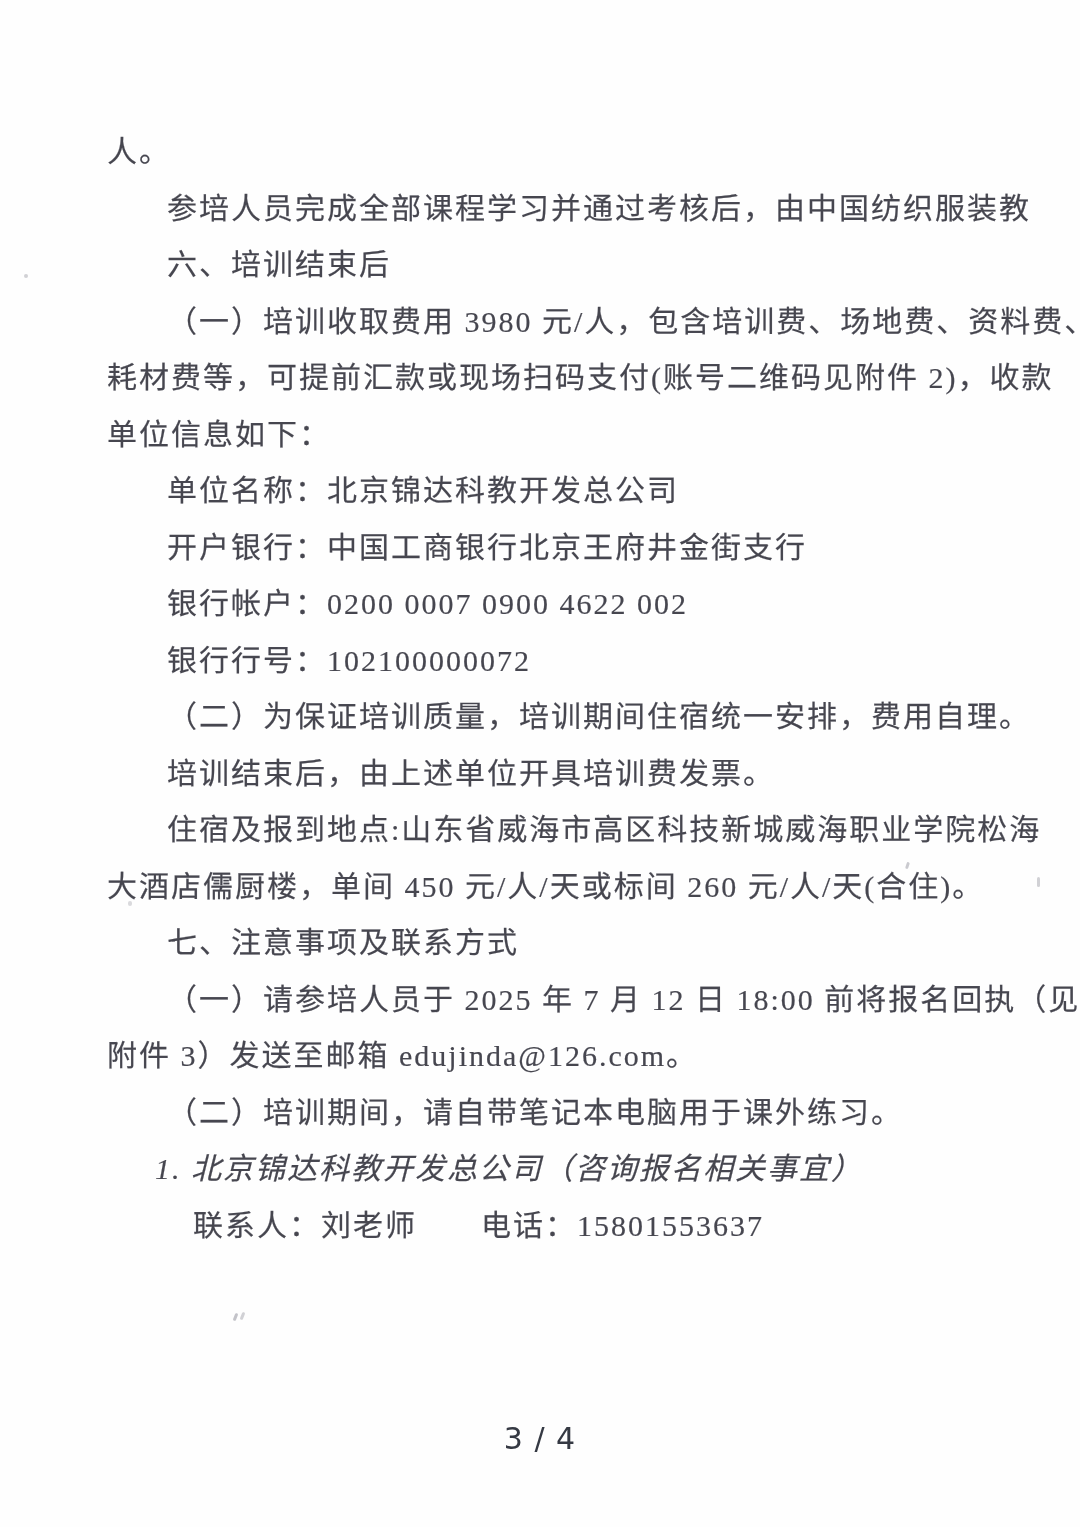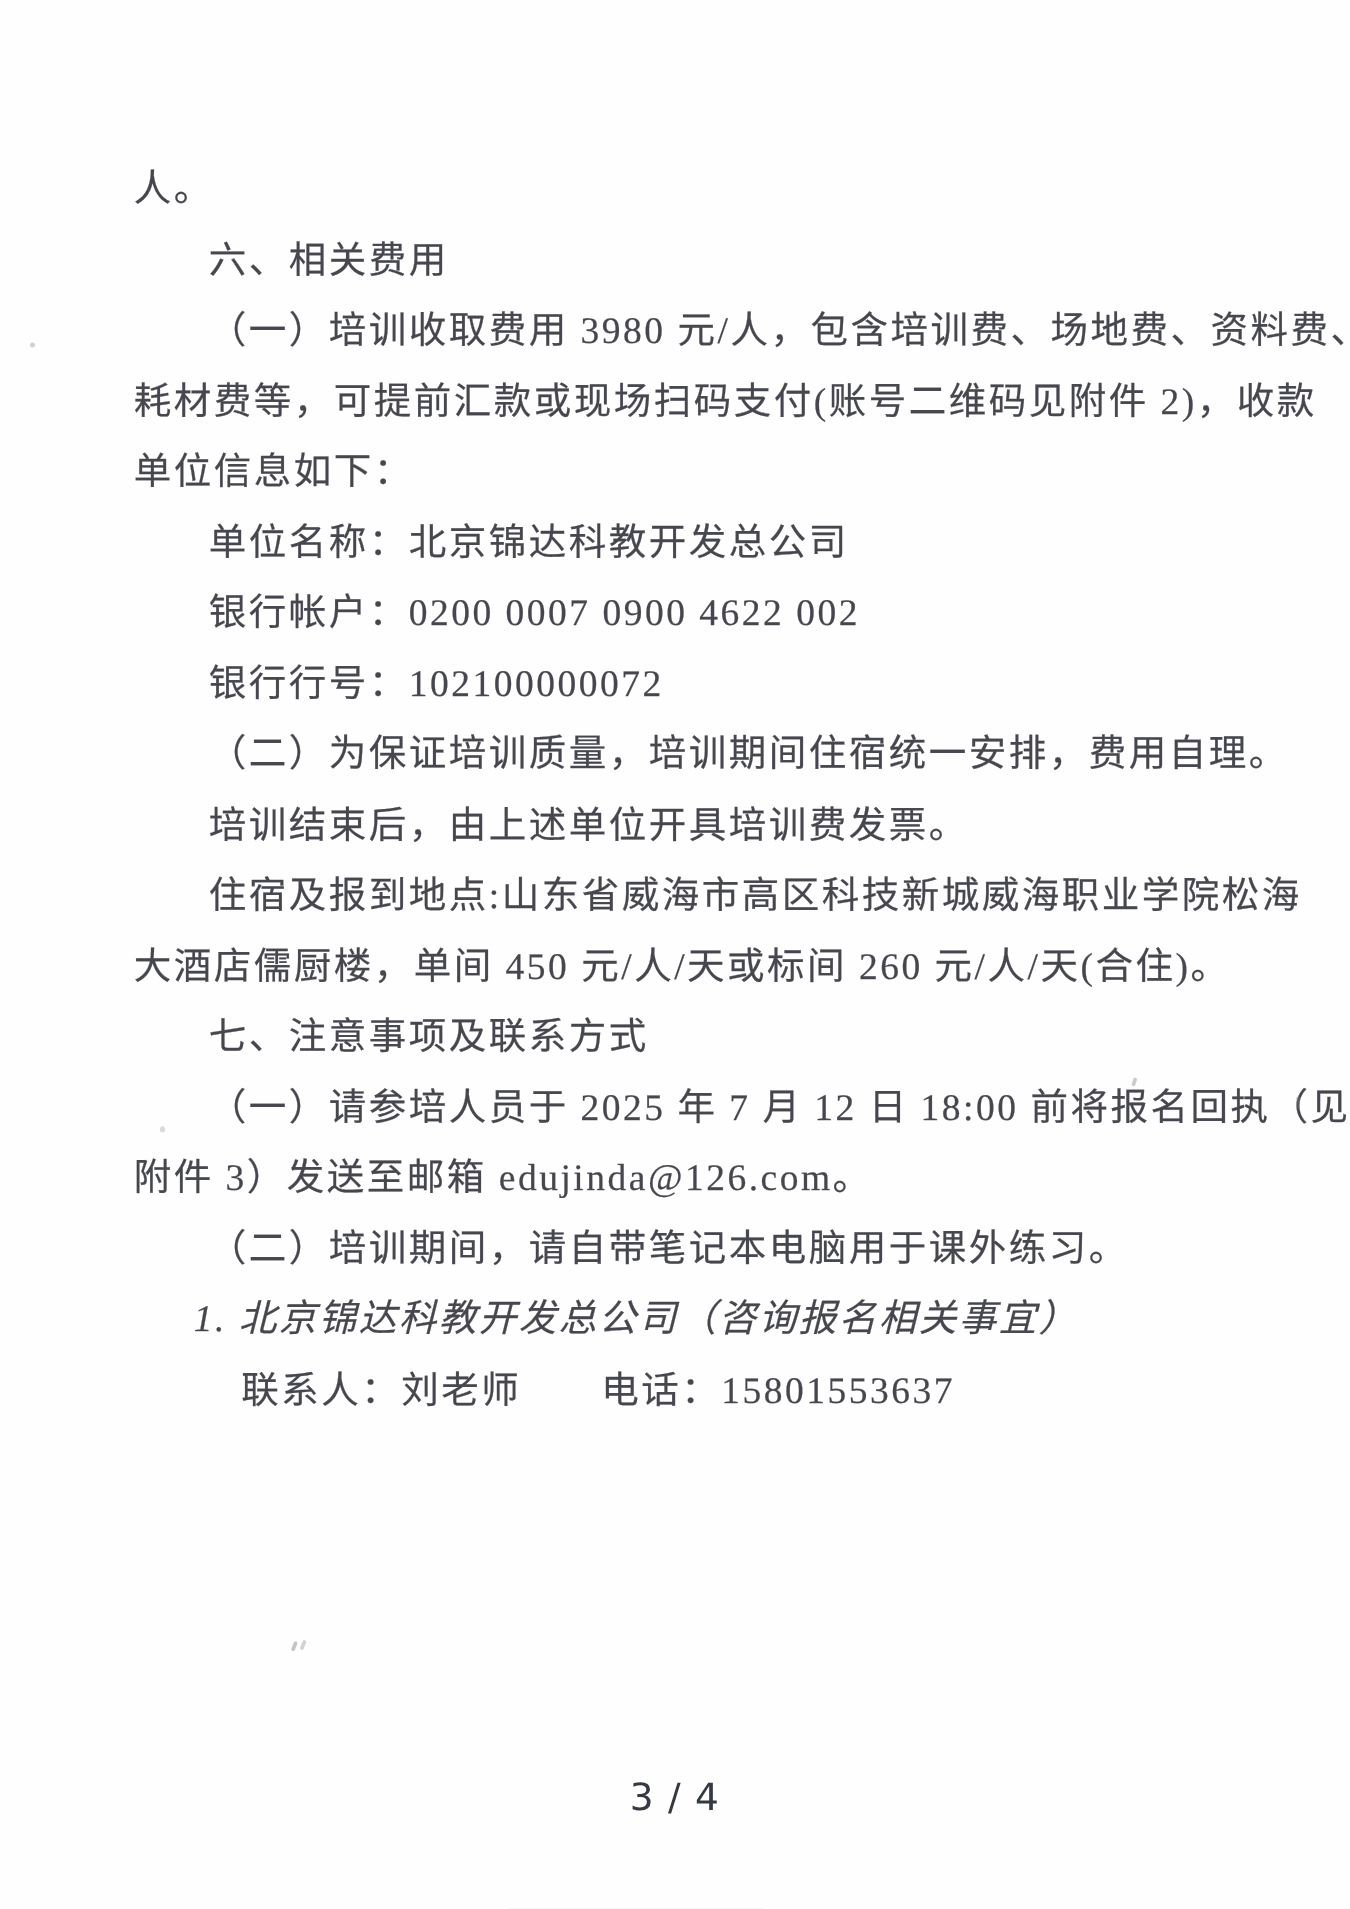--- a/index.html
+++ b/index.html
@@ -61,25 +61,27 @@
   .speck-5 { left: 234px;  top: 1313px; width: 3px; height: 8px; opacity: 0.45; transform: rotate(22deg); }
   .speck-6 { left: 241px;  top: 1312px; width: 3px; height: 8px; opacity: 0.35; transform: rotate(22deg); }
 </style>
 </head>
 <body>
 
 <div class="page">
 
   <div class="content">
     <p class="ln">人。</p>
-    <p class="ln ind2">六、相关费用</p>
+    <p class="ln ind2">参培人员完成全部课程学习并通过考核后，由中国纺织服装教</p>
+    <p class="ln ind2">六、培训结束后</p>
     <p class="ln ind2">（一）培训收取费用 3980 元/人，包含培训费、场地费、资料费、</p>
     <p class="ln">耗材费等，可提前汇款或现场扫码支付(账号二维码见附件 2)，收款</p>
     <p class="ln">单位信息如下：</p>
     <p class="ln ind2">单位名称：北京锦达科教开发总公司</p>
+    <p class="ln ind2">开户银行：中国工商银行北京王府井金街支行</p>
     <p class="ln ind2">银行帐户：0200 0007 0900 4622 002</p>
     <p class="ln ind2">银行行号：102100000072</p>
     <p class="ln ind2">（二）为保证培训质量，培训期间住宿统一安排，费用自理。</p>
     <p class="ln ind2">培训结束后，由上述单位开具培训费发票。</p>
     <p class="ln ind2">住宿及报到地点:山东省威海市高区科技新城威海职业学院松海</p>
     <p class="ln">大酒店儒厨楼，单间 450 元/人/天或标间 260 元/人/天(合住)。</p>
     <p class="ln ind2">七、注意事项及联系方式</p>
     <p class="ln ind2">（一）请参培人员于 2025 年 7 月 12 日 18:00 前将报名回执（见</p>
     <p class="ln">附件 3）发送至邮箱 edujinda@126.com。</p>
     <p class="ln ind2">（二）培训期间，请自带笔记本电脑用于课外练习。</p>

